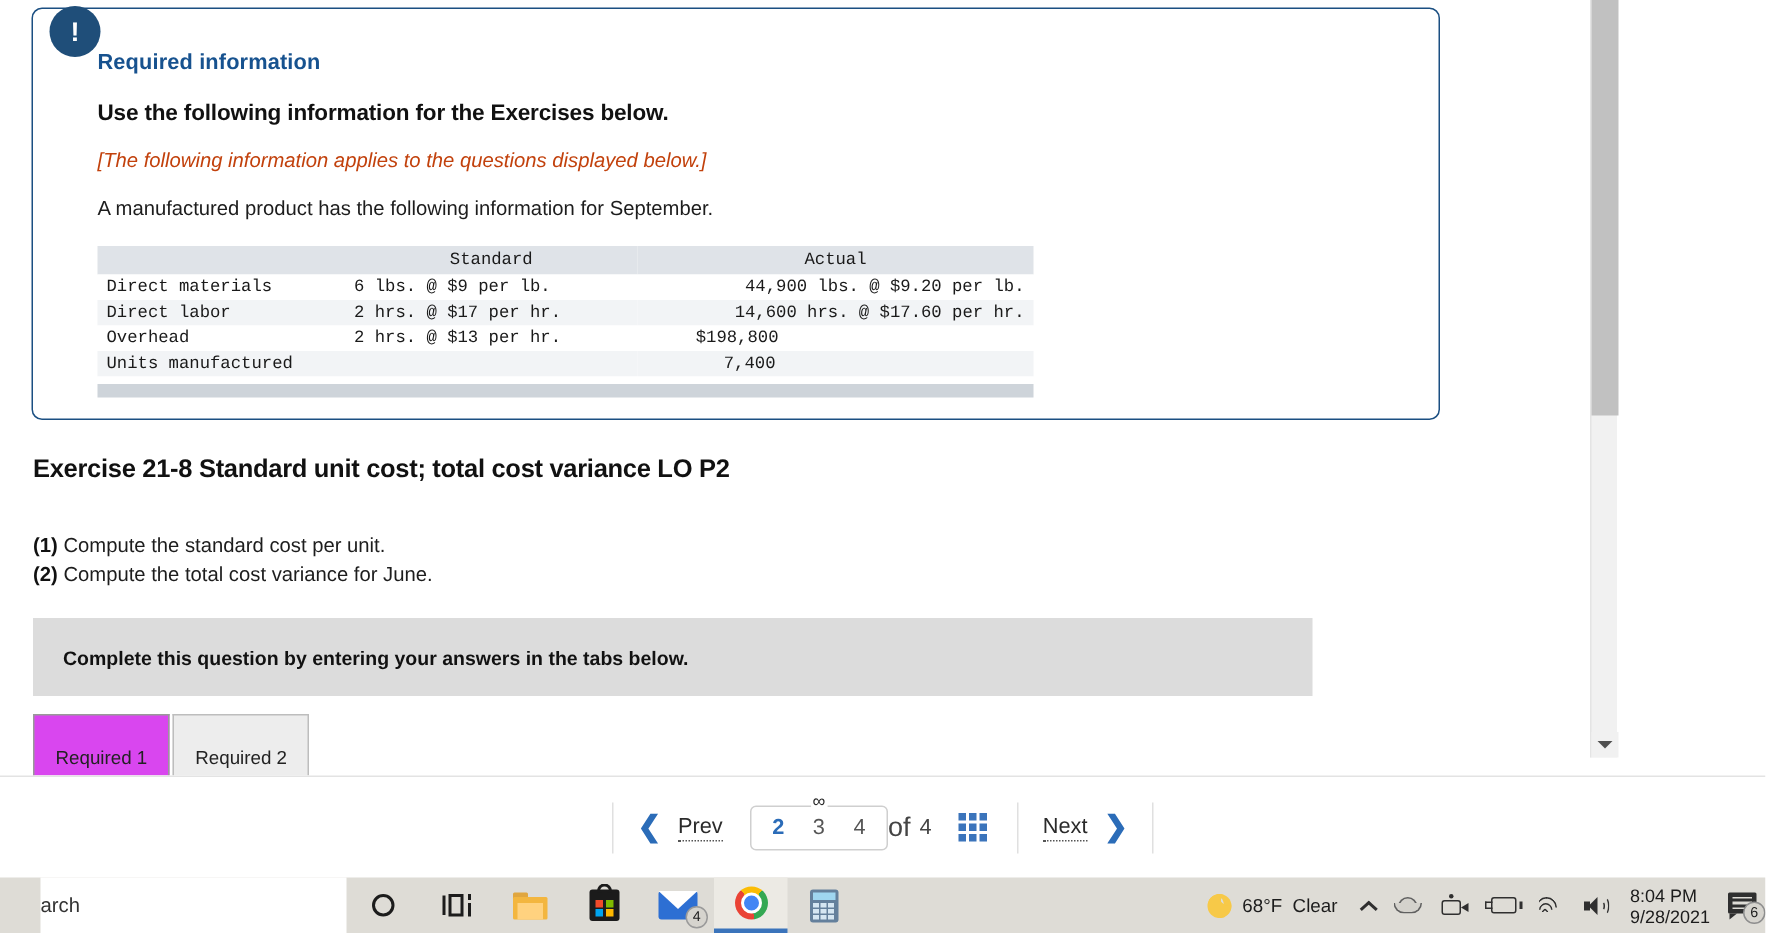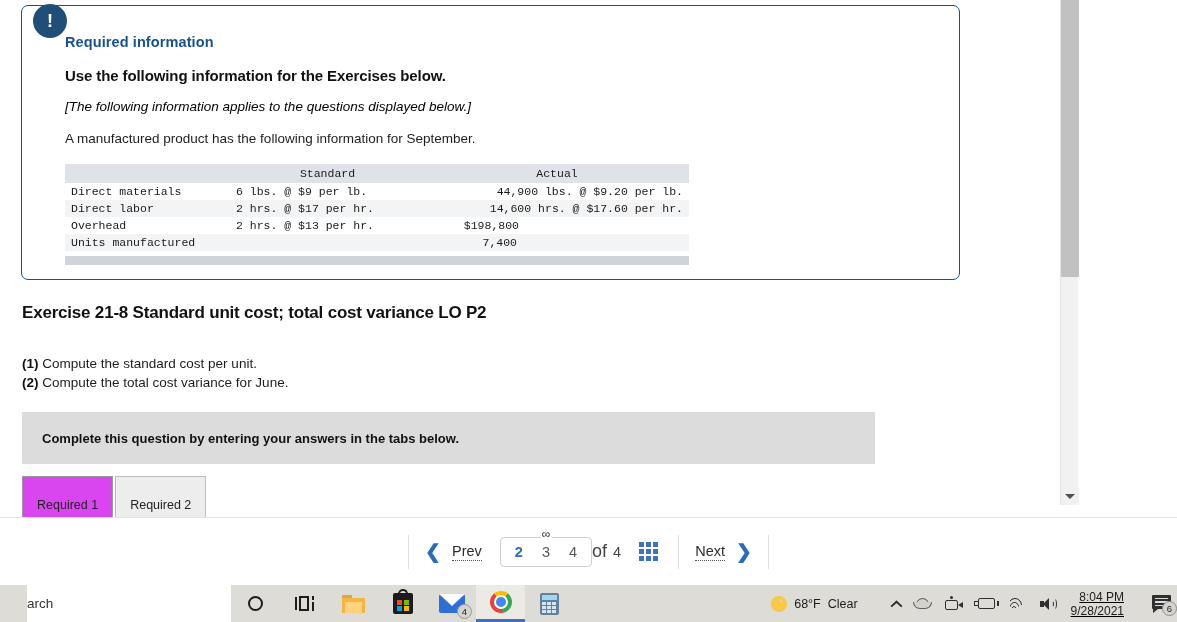--- a/index.html
+++ b/index.html
@@ -40,21 +40,21 @@
   .req-inner { padding: 28px 30px 0 43px; }
   .req-title {
     color: #17528f; font-size: 14.5px; font-weight: bold;
     letter-spacing: .1px; margin-bottom: 17px;
   }
   .req-sub {
     color: #111; font-size: 15px; font-weight: bold;
     margin-bottom: 15px; letter-spacing: -.1px;
   }
   .req-note {
-    color: #000000; font-size: 13.5px; font-style: italic;
+    color: #c2410c; font-size: 13.5px; font-style: italic;
     margin-bottom: 17px;
   }
   .req-lead { color: #1d1d1d; font-size: 13.5px; margin-bottom: 18px; }
 
   
   .tbl-wrap { width: 624px; margin-left: 0px; }
   table.data { width: 100%; border-collapse: collapse;
     font-family: "Liberation Mono", monospace; font-size: 11.5px; color: #1a1a1a; }
   table.data thead th {
     background: #dfe3e8; font-weight: normal; text-align: center;
@@ -245,21 +245,21 @@
     position: relative; padding: 2px; }
   .ic-calc .scr { position: absolute; left: 2px; top: 2px; width: 15px; height: 5px;
     background: #9fd6f0; }
   .ic-calc .keys { position: absolute; left: 2px; top: 9px; width: 15px; height: 11px;
     display: grid; grid-template-columns: repeat(3, 4px); grid-template-rows: repeat(3, 3px);
     gap: 1px; }
   .ic-calc .keys i { background: #d5e6f2; display: block; }
 
   
   .tray { margin-left: auto; display: flex; align-items: center; height: 37px; padding-right: 4px; }
-  .tray-weather { display: flex; align-items: center; gap: 7px; margin-right: 32px; }
+  .tray-weather { display: flex; align-items: center; gap: 7px; margin-right: 14px; }
   .ic-moon { width: 16px; height: 16px; border-radius: 50%;
     background: radial-gradient(circle at 125% 45%, rgba(0,0,0,0) 52%, #f7c948 53%);
     box-shadow: inset -6px 0 0 -1px #f7c948;
     position: relative; }
   .ic-moon::before { content:""; position:absolute; inset:0; border-radius:50%;
     background:#f7c948; clip-path: path("M16,8 A8,8 0 1 1 8,0 A6.4,6.4 0 0 0 16,8 Z"); }
   .tray-temp { font-size: 12.5px; color: #1c1c1c; }
   .tray-cond { font-size: 12.5px; color: #1c1c1c; }
 
   .tray-icons { display: flex; align-items: center; gap: 13px; margin-right: 13px; }
@@ -310,21 +310,21 @@
   .ic-vol .spk { position: absolute; left: 0; top: 4px; width: 4px; height: 6px;
     background: #2f2f2f; }
   .ic-vol .cone { position: absolute; left: 3px; top: 1px; width: 0; height: 0;
     border-top: 6px solid transparent; border-bottom: 6px solid transparent;
     border-right: 6px solid #2f2f2f; }
   .ic-vol .a { position: absolute; border: 1.5px solid #2f2f2f; border-radius: 50%;
     border-left-color: transparent; border-top-color: transparent; border-bottom-color: transparent; }
   .ic-vol .a1 { left: 10px; top: 4px; width: 4px;  height: 6px; }
   .ic-vol .a2 { left: 11px; top: 1px; width: 6px;  height: 12px; }
 
-  .tray-clock { text-align: right; line-height: 14px; margin-right: 28px; text-decoration: underline; }
+  .tray-clock { text-align: left; line-height: 14px; margin-right: 12px; }
   .tray-clock div { font-size: 12px; color: #1c1c1c; }
 
   .ic-notif { width: 21px; height: 18px; position: relative; }
   .ic-notif .bub { position: absolute; left: 0; top: 0; width: 19px; height: 14px;
     background: #2f2f2f; border-radius: 1px; }
   .ic-notif .bub::after { content:""; position:absolute; left: 1px; bottom: -4px;
     width: 0; height: 0; border-left: 5px solid #2f2f2f; border-bottom: 4px solid transparent; }
   .ic-notif .ln { position: absolute; background: #dedcd6; height: 1.6px; left: 3px; }
   .ic-notif .l1 { top: 3px; width: 13px; }
   .ic-notif .l2 { top: 6.5px; width: 13px; }

